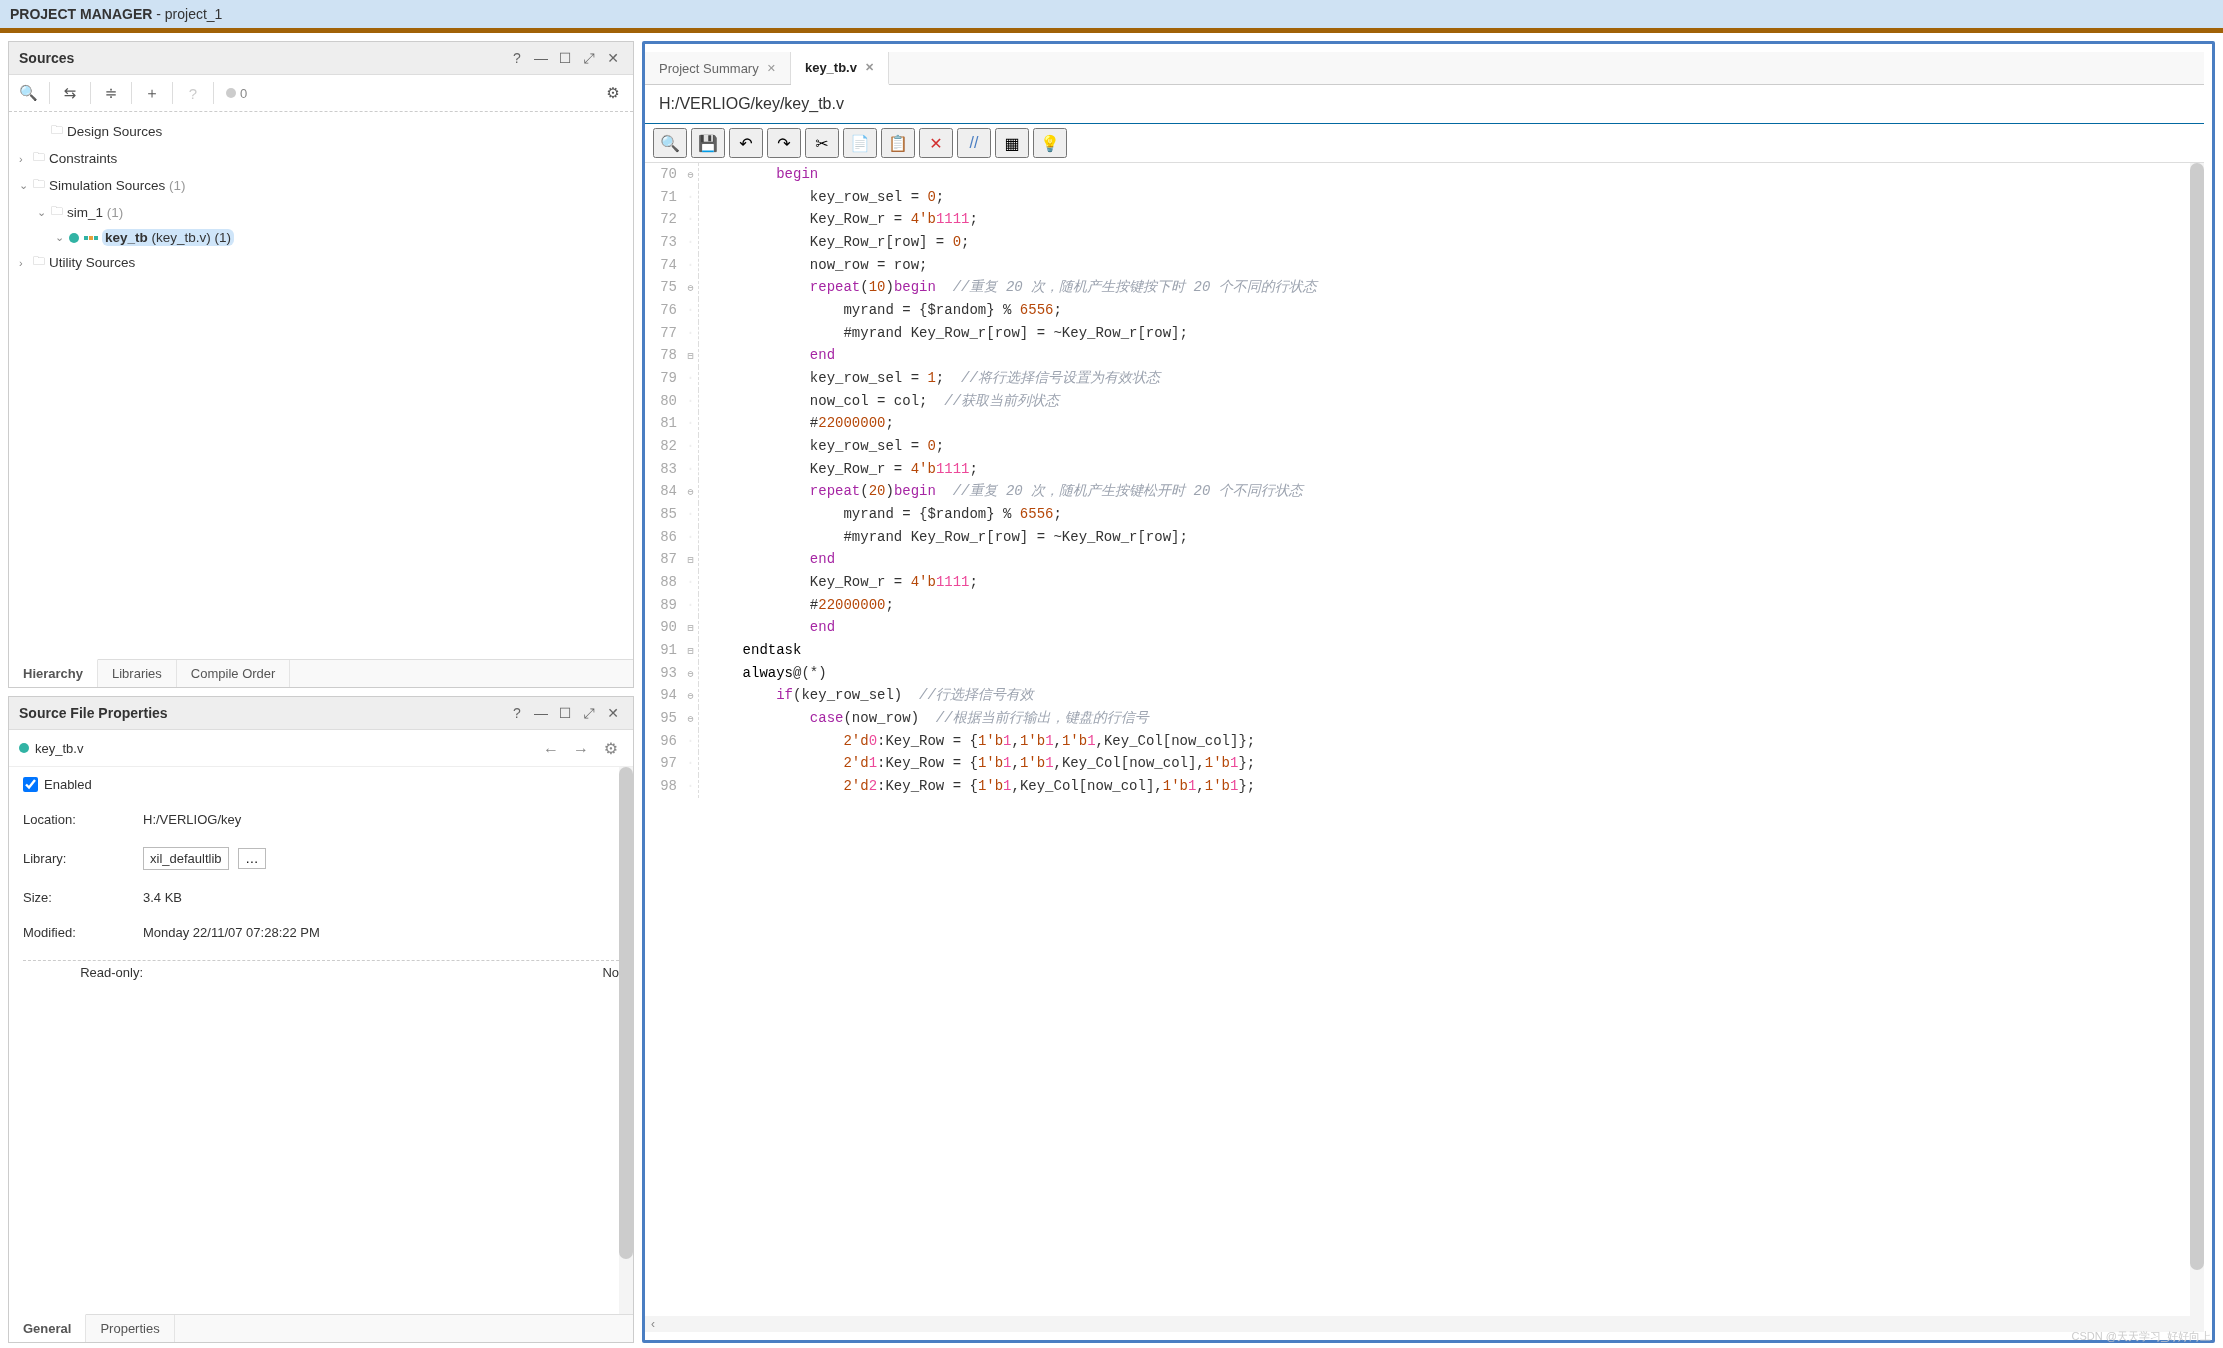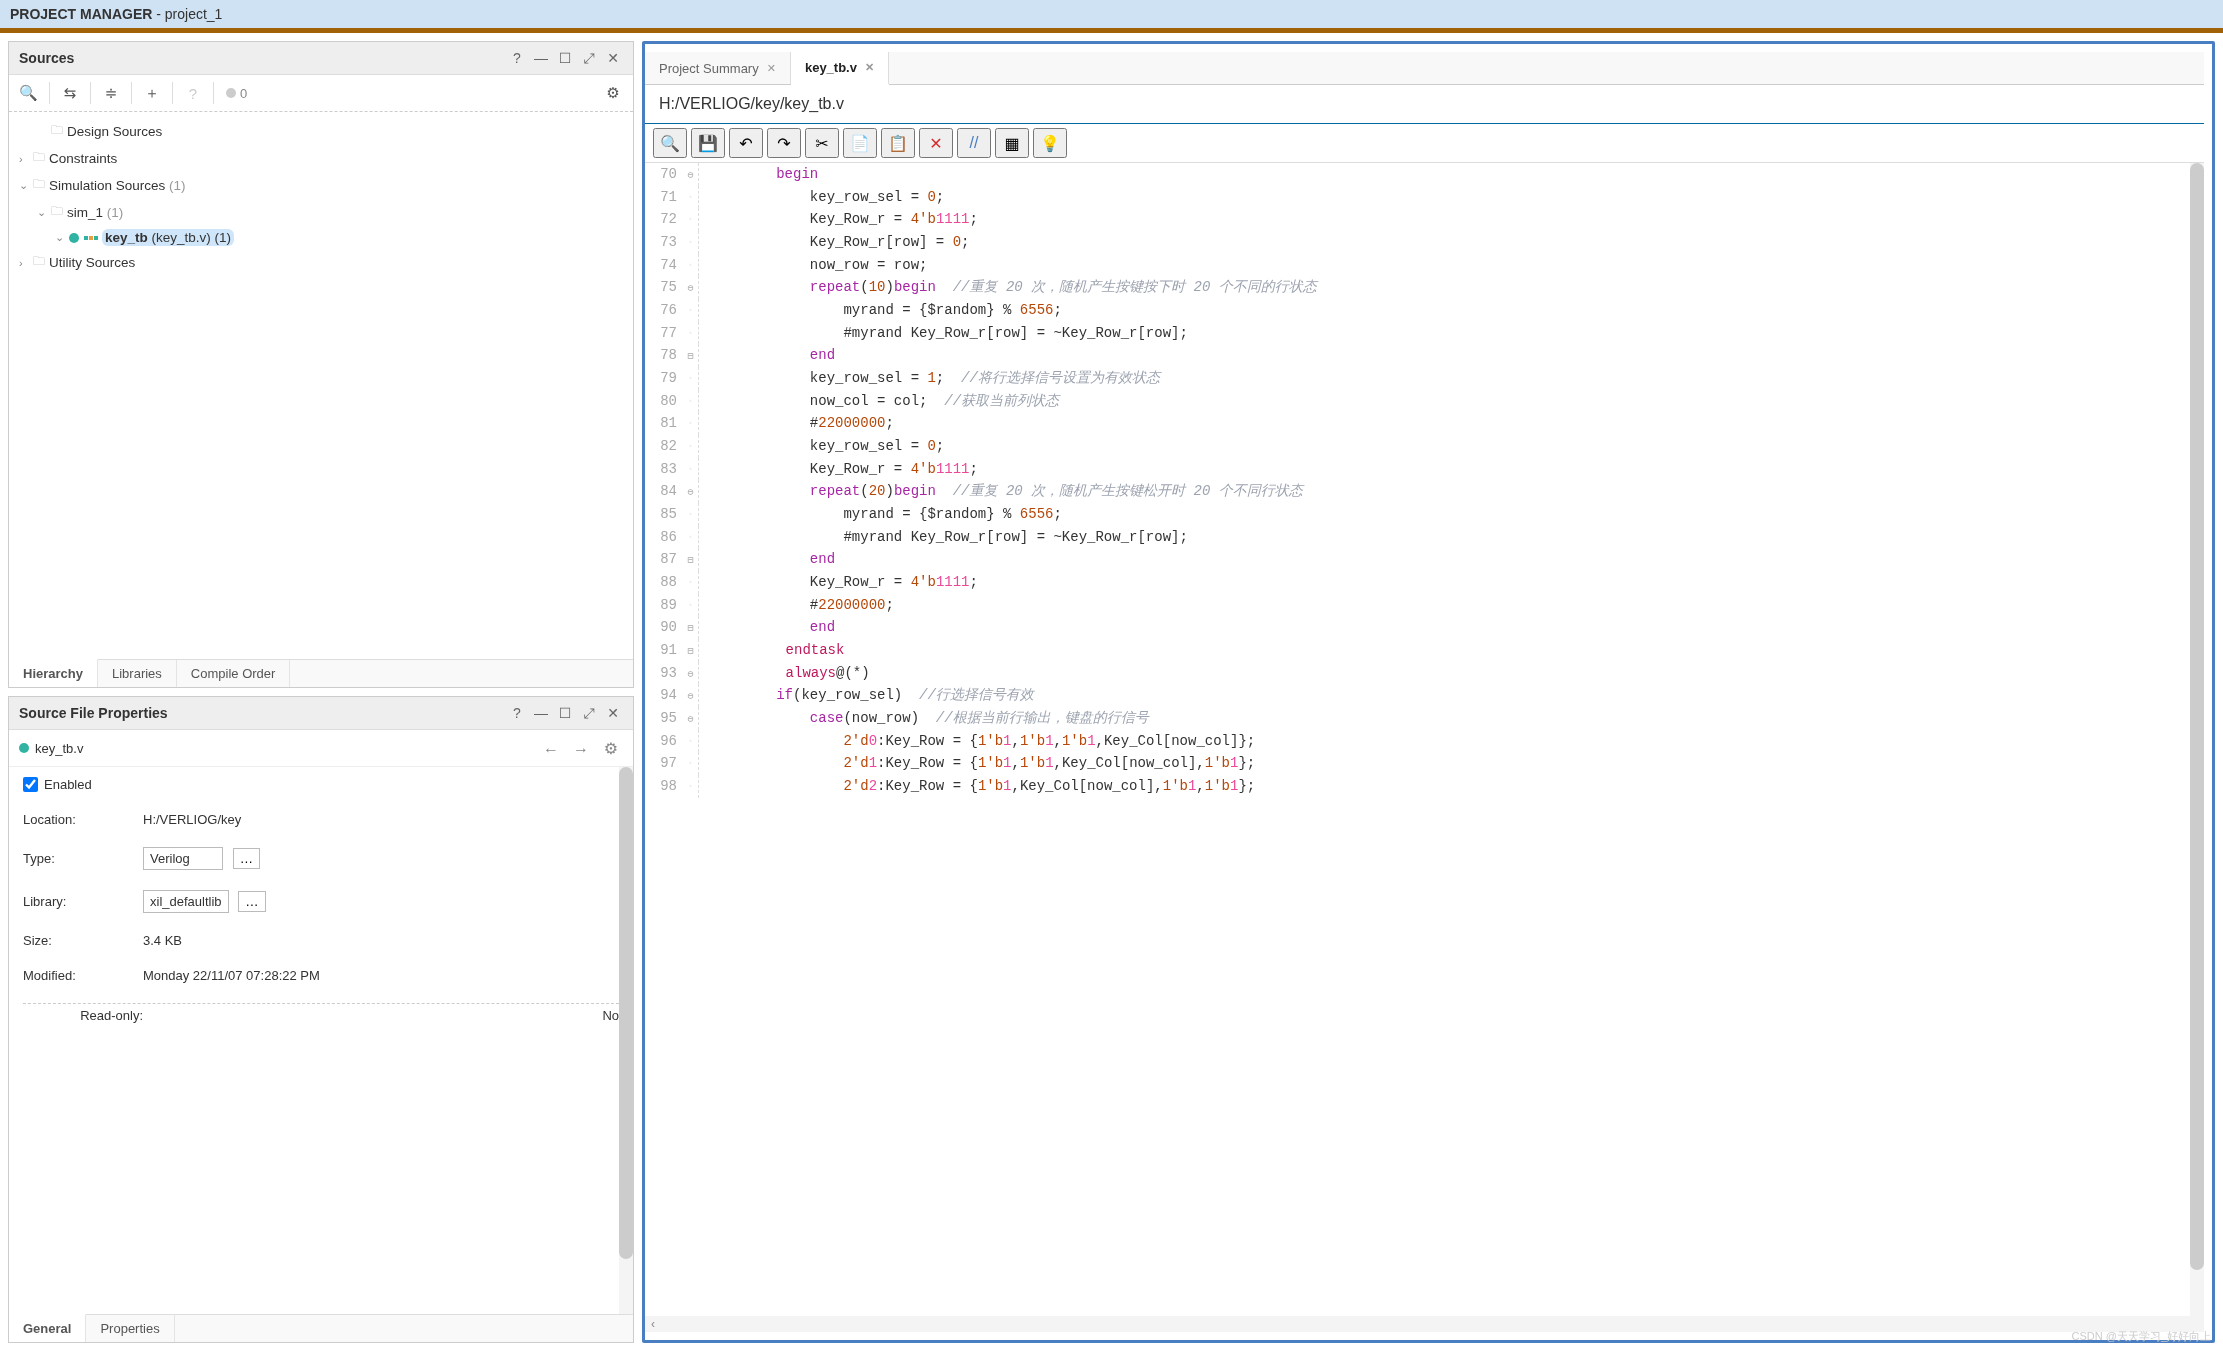--- a/index.html
+++ b/index.html
@@ -63,21 +63,21 @@
 .ed-toolbar .tb-btn.red { color: #d32f2f; }
 .ed-toolbar .tb-btn.blue { color: #4a7ec2; }
 
 .code-area { flex: 1; overflow: auto; font-family: "Courier New", monospace; font-size: 14px; line-height: 1.62; background: #fff; position: relative; }
 .code-line { display: flex; }
 .gutter-ln { width: 38px; text-align: right; padding-right: 6px; color: #aaa; user-select: none; }
 .gutter-fold { width: 16px; text-align: center; color: #bbb; border-right: 1px dashed #ddd; margin-right: 10px; position: relative; }
 .fold-mark { font-size: 10px; color: #aaa; }
 .code-text { white-space: pre; flex: 1; }
 .kw-purple { color: #a626a4; }
-.kw-blue { color: #be185d; margin-left: 43px; }
+.kw-blue { color: #000000; }
 .num { color: #b54708; }
 .num-bin { color: #ec4899; }
 .comment { color: #9ca3af; font-style: italic; }
 .scroll-track { position: absolute; right: 0; top: 0; bottom: 0; width: 14px; background: #f4f4f4; }
 .scroll-thumb { position: absolute; right: 0; width: 14px; background: #ccc; border-radius: 7px; }
 .hscroll { height: 16px; background: #f4f4f4; display: flex; align-items: center; padding: 0 6px; }
 .hscroll .arr { color: #888; font-size: 12px; }
 .watermark { position: absolute; right: 12px; bottom: 4px; font-size: 11px; color: #ccc; }
 </style>
 </head>
@@ -181,27 +181,20 @@
       <div class="prop-body">
         <div class="checkbox-row">
           <input type="checkbox" checked="" style="">
           <span>Enabled</span>
         </div>
         <div class="prop-row">
           <span class="plabel">Location:</span>
           <span class="pval">H:/VERLIOG/key</span>
         </div>
         <div class="prop-row">
-          <span class="plabel">Type:</span>
-          <span class="pval">
-            <span class="prop-input">Verilog</span>
-            <button class="prop-btn">…</button>
-          </span>
-        </div>
-        <div class="prop-row">
           <span class="plabel">Library:</span>
           <span class="pval">
             <span class="prop-input">xil_defaultlib</span>
             <button class="prop-btn">…</button>
           </span>
         </div>
         <div class="prop-row">
           <span class="plabel">Size:</span>
           <span class="pval">3.4 KB</span>
         </div>

